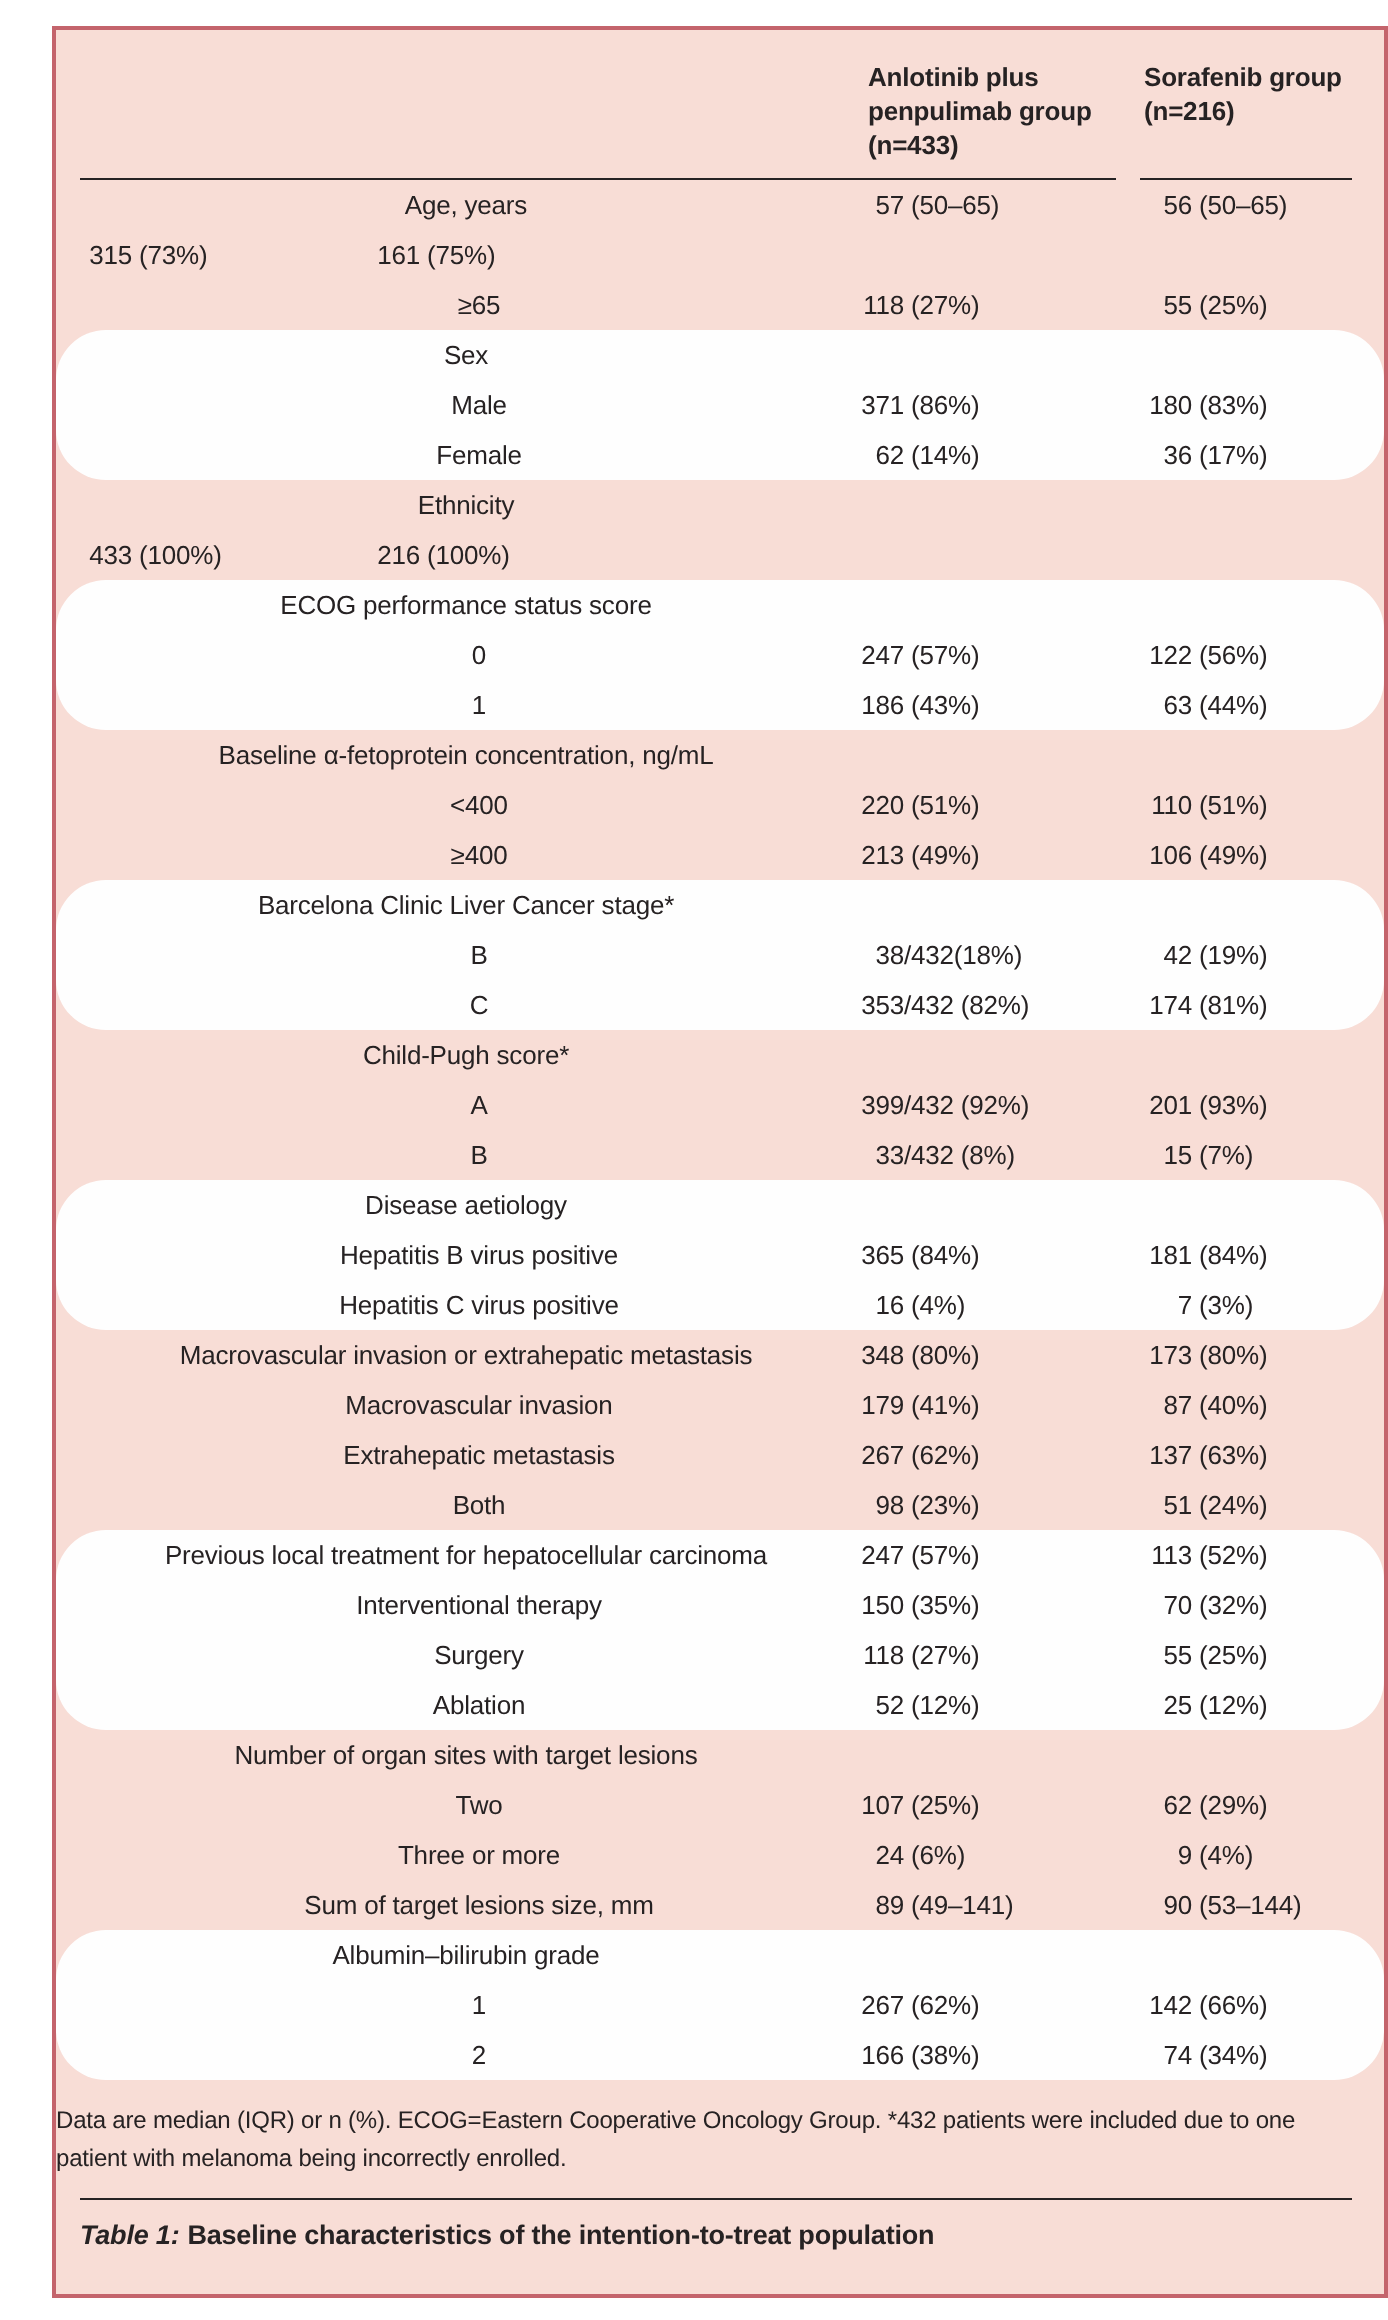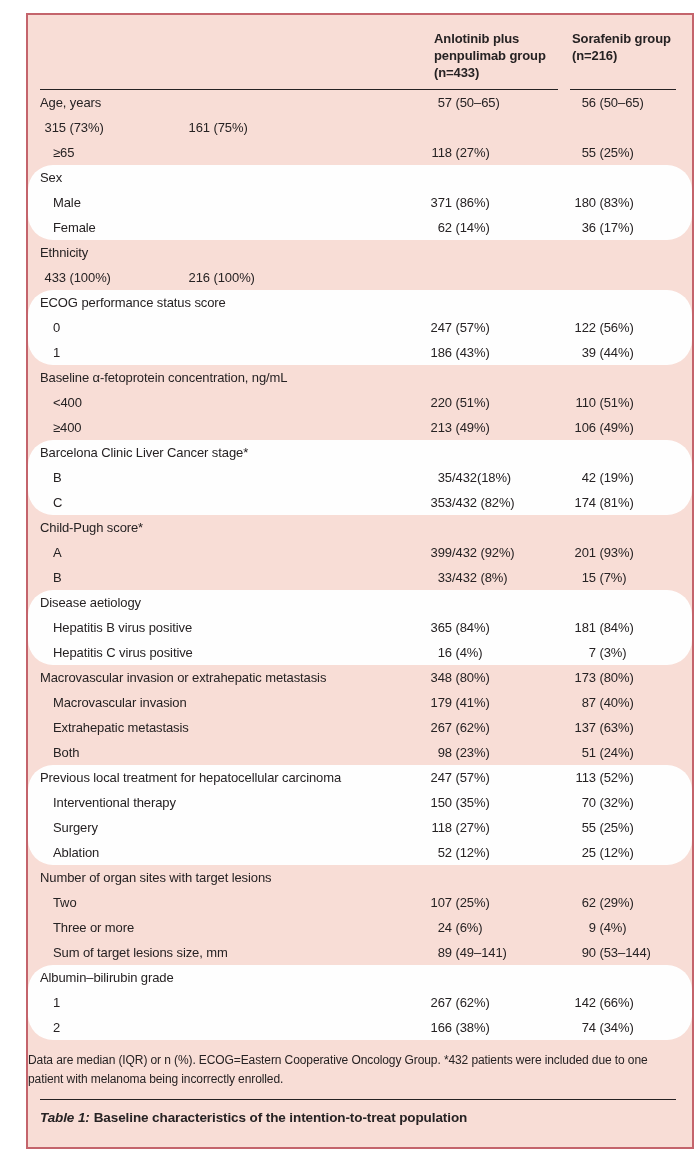--- a/index.html
+++ b/index.html
@@ -38,21 +38,21 @@
   
   .group { padding: 0 16px 0 12px; }
   .group.pink  { background: #f8ddd6; }
   .group.white { background: #fefefe; border-radius: 25px; }
   .row {
     display: flex;
     height: 25px;
     align-items: center;
     font-size: 13px;
   }
-  .cell.label { flex: 1 1 auto; white-space: nowrap; overflow: hidden; }
+  .cell.label { flex: 1 1 auto; white-space: nowrap; overflow: hidden; text-align: center; }
   .cell.label.indent1 { padding-left: 13px; }
   .cell.value { flex: none; display: flex; align-items: baseline; }
   .cell.v1 { width: 132px; }
   .cell.v2 { width: 106px; margin-left: 12px; }
   .cell.value .num  { display: inline-block; width: 26px; text-align: right; flex: none; }
   .cell.value .rest { white-space: pre; }
   
   .footnote {
     padding: 11px 16px 10px 0;
     font-size: 12px;
@@ -181,21 +181,21 @@
             <span class="rest"> (56%)</span>
           </div>
         </div>
         <div class="row">
           <div class="cell label indent1">1</div>
           <div class="cell value v1">
             <span class="num">186</span>
             <span class="rest"> (43%)</span>
           </div>
           <div class="cell value v2">
-            <span class="num">39</span>
+            <span class="num">63</span>
             <span class="rest"> (44%)</span>
           </div>
         </div>
       </div>
       <div class="group pink">
         <div class="row">
           <div class="cell label indent0">Baseline α-fetoprotein concentration, ng/mL</div>
           <div class="cell value v1"></div>
           <div class="cell value v2"></div>
         </div>
@@ -224,21 +224,21 @@
       </div>
       <div class="group white">
         <div class="row">
           <div class="cell label indent0">Barcelona Clinic Liver Cancer stage*</div>
           <div class="cell value v1"></div>
           <div class="cell value v2"></div>
         </div>
         <div class="row">
           <div class="cell label indent1">B</div>
           <div class="cell value v1">
-            <span class="num">35</span>
+            <span class="num">38</span>
             <span class="rest">/432(18%)</span>
           </div>
           <div class="cell value v2">
             <span class="num">42</span>
             <span class="rest"> (19%)</span>
           </div>
         </div>
         <div class="row">
           <div class="cell label indent1">C</div>
           <div class="cell value v1">

